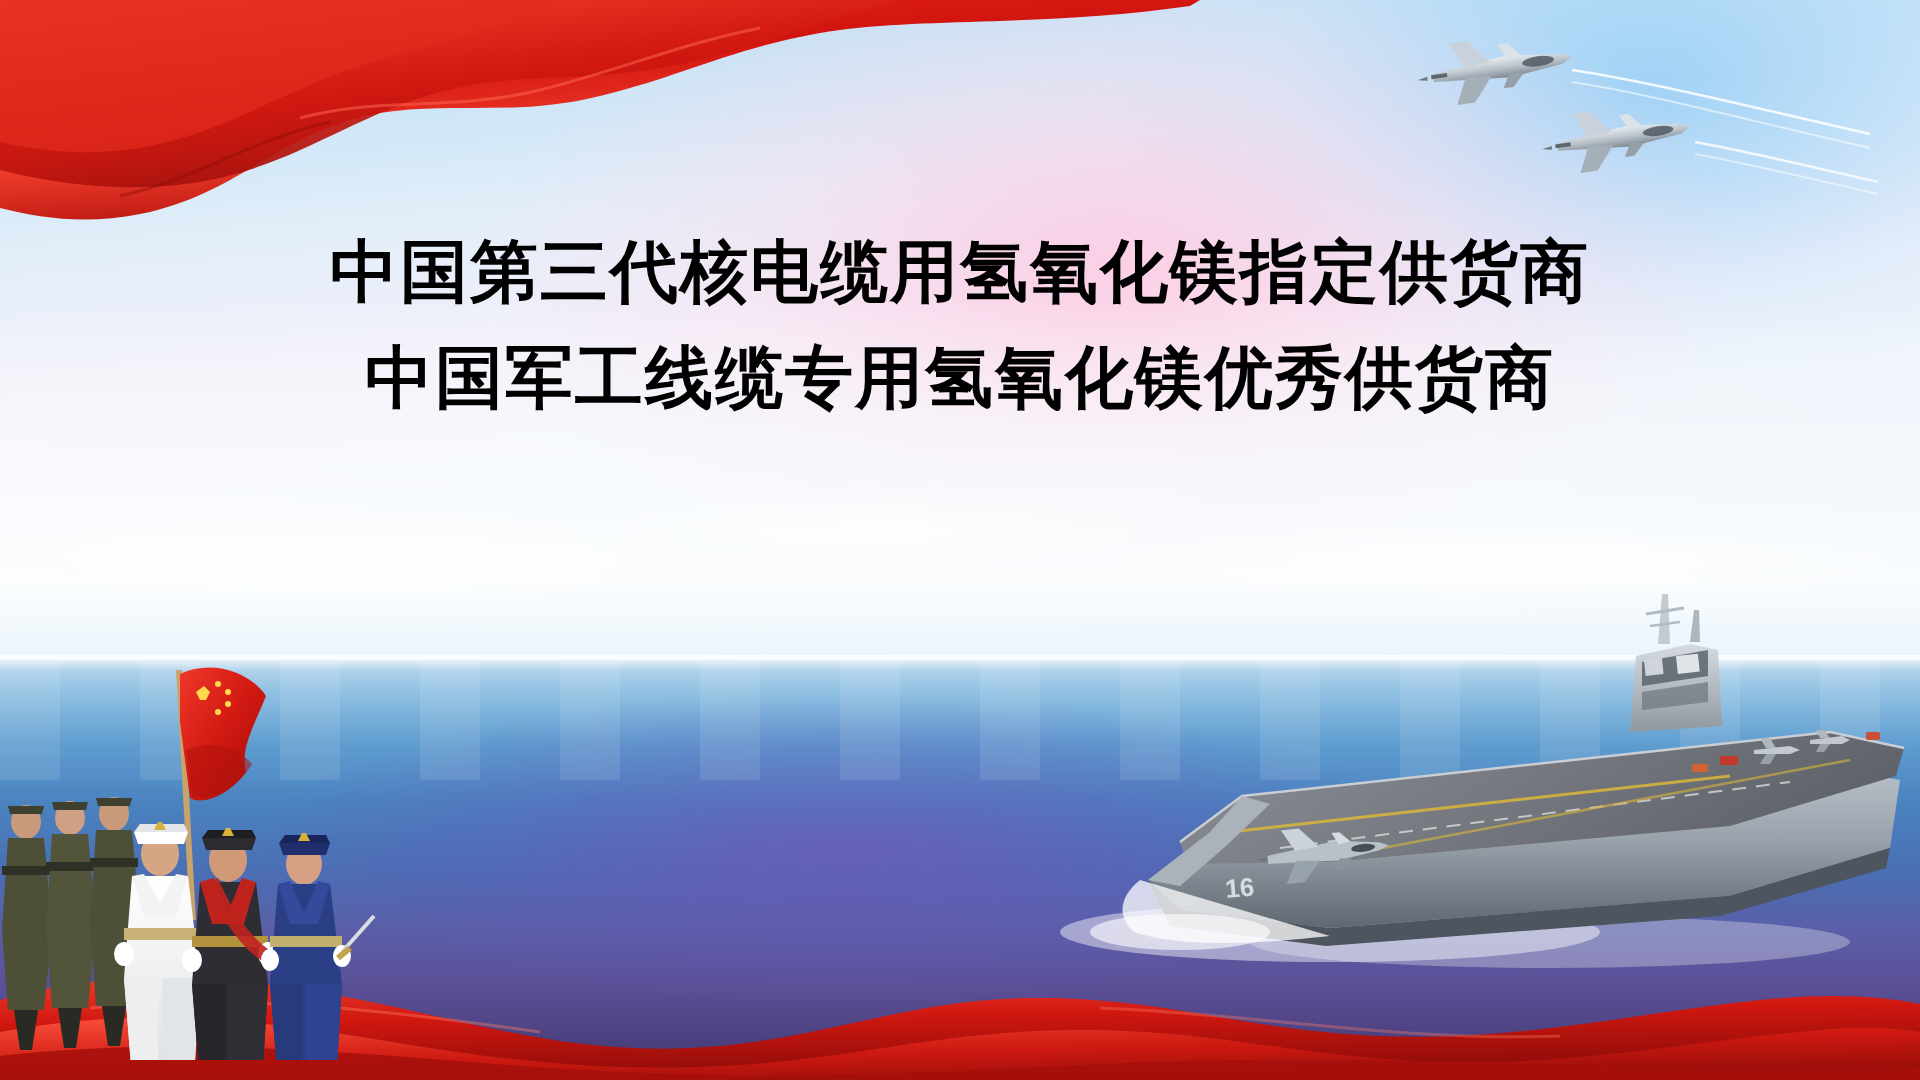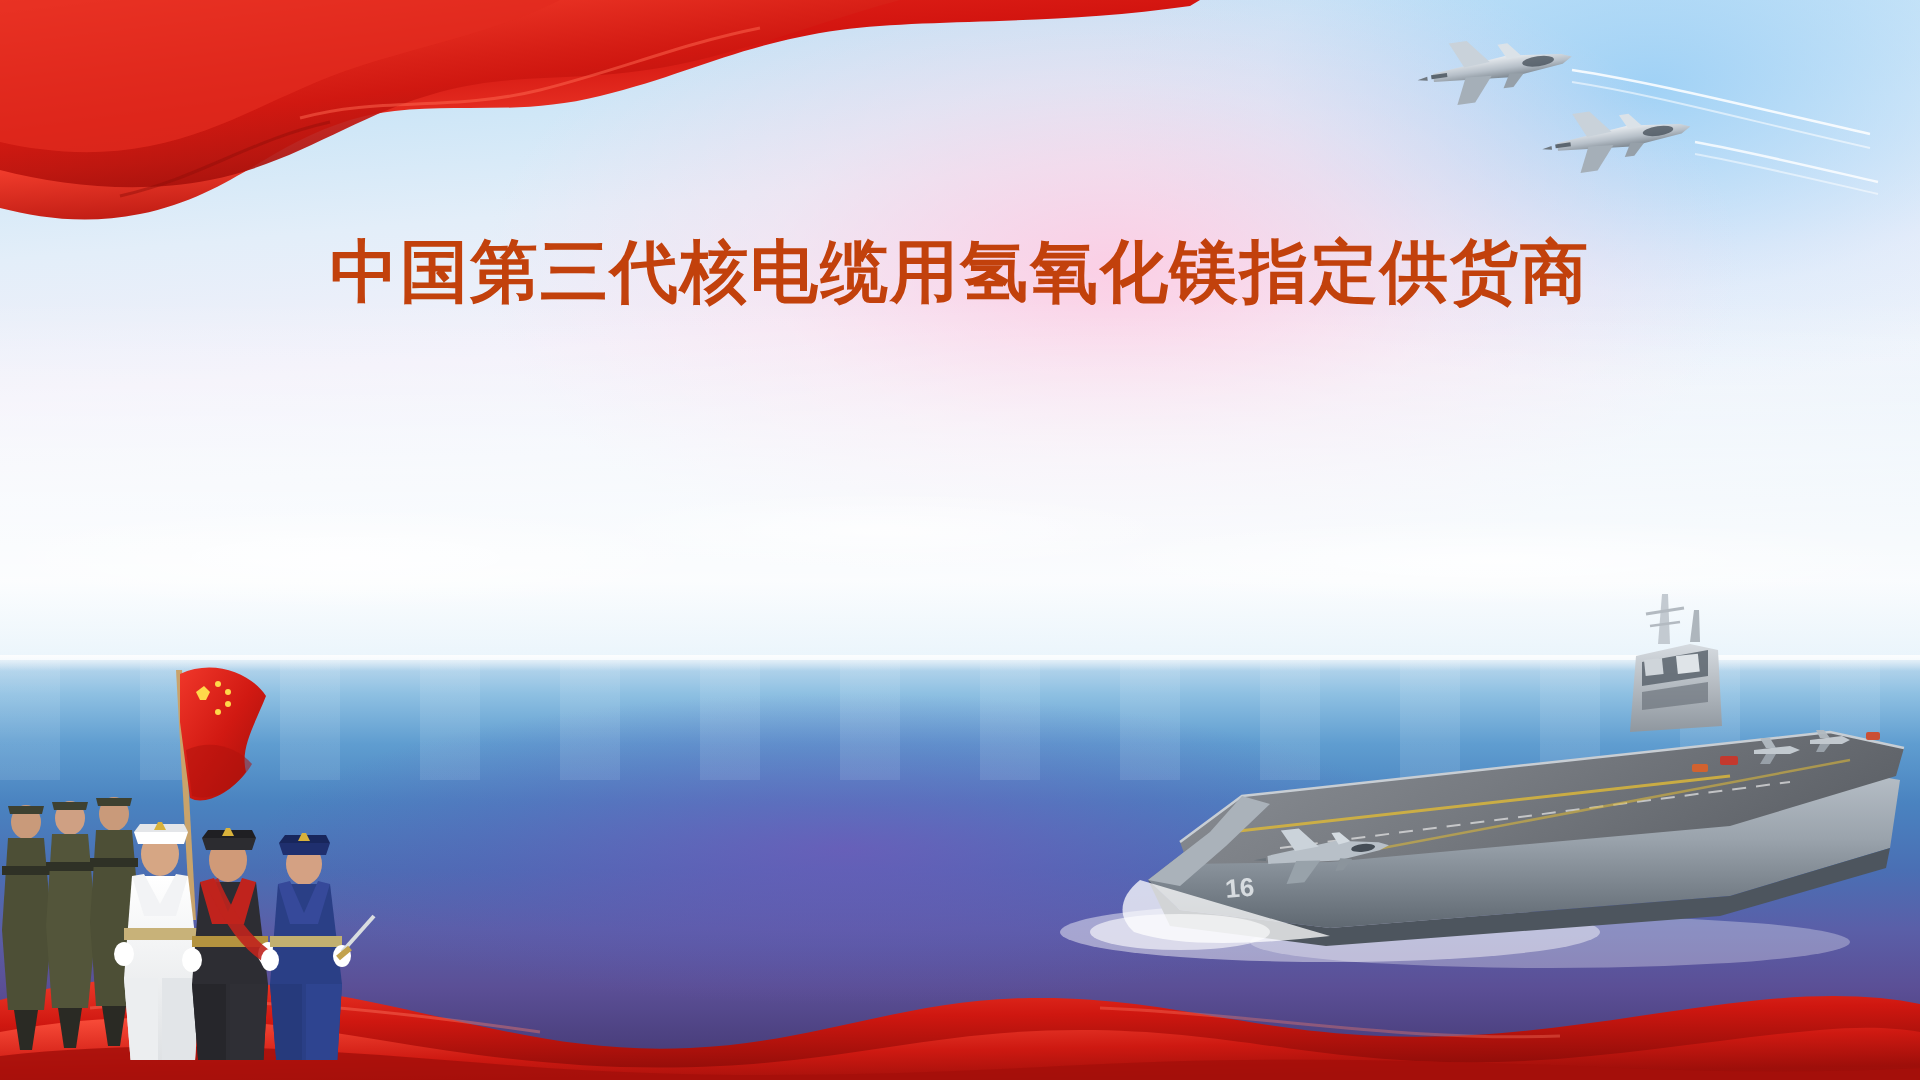--- a/index.html
+++ b/index.html
@@ -56,21 +56,21 @@
   .flag-bottom{position:absolute;left:0;bottom:0;width:1920px;height:200px;}
 
   
   .titles{
     position:absolute;left:0;top:238px;width:1920px;
     text-align:center;z-index:40;
   }
   .title-line{
     font-family:"DejaVu Sans","Liberation Sans",sans-serif;
     font-weight:bold;
-    color:#c2410c;
+    color:#000000;
     letter-spacing:2px;
     white-space:nowrap;
     line-height:1.0;
   }
   .title-line-1{font-size:68px;margin-bottom:38px;}
   .title-line-2{font-size:68px;}
 
   
   .guard{position:absolute;left:0;bottom:20px;width:520px;height:430px;z-index:30;}
 
@@ -147,20 +147,21 @@
       <path d="M295,124 C350,134 400,146 478,164" stroke="rgba(255,255,255,0.5)" stroke-width="2" fill="none"></path>
     </svg>
   </div>
 
   <div class="sea"></div>
   <div class="sea-horizon"></div>
   <div class="sea-shimmer"></div>
 
   <div class="titles">
     <div class="title-line title-line-1">中国第三代核电缆用氢氧化镁指定供货商</div>
+    <div class="title-line title-line-2">中国军工线缆专用氢氧化镁优秀供货商</div>
   </div>
 
   <div class="carrier">
     <svg width="880" height="420" viewBox="0 0 880 420">
       <defs>
         <linearGradient id="hull" x1="0" y1="0" x2="0" y2="1">
           <stop offset="0%" stop-color="#b9c1c9"></stop>
           <stop offset="45%" stop-color="#9aa3ac"></stop>
           <stop offset="100%" stop-color="#5f6871"></stop>
         </linearGradient>

